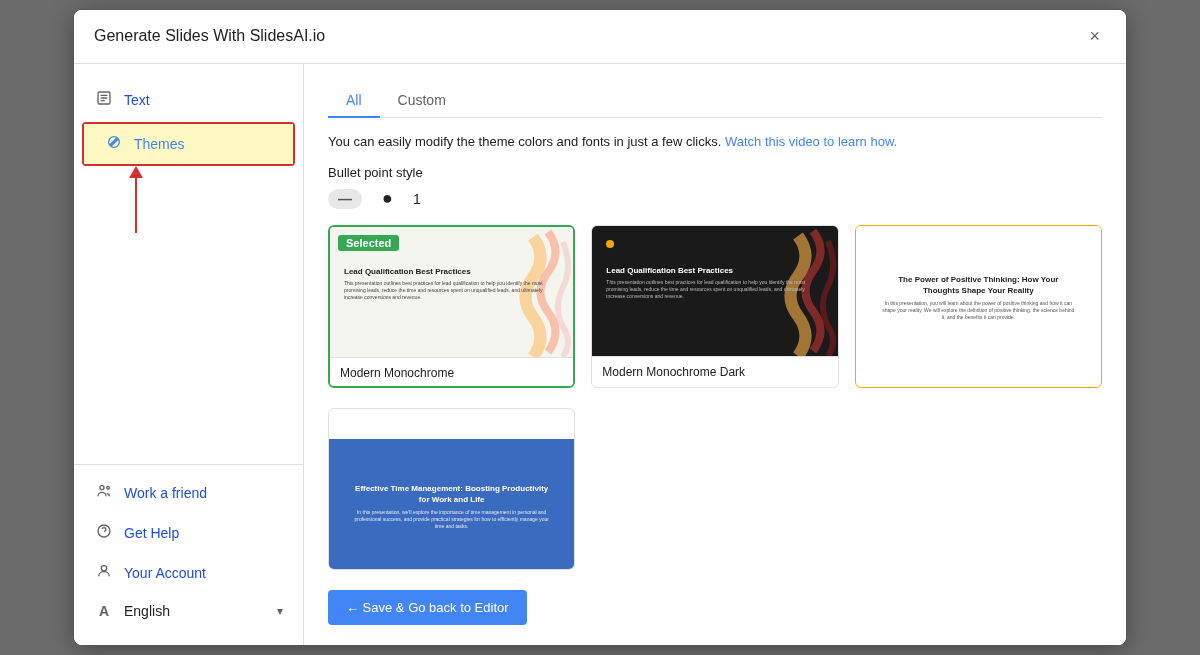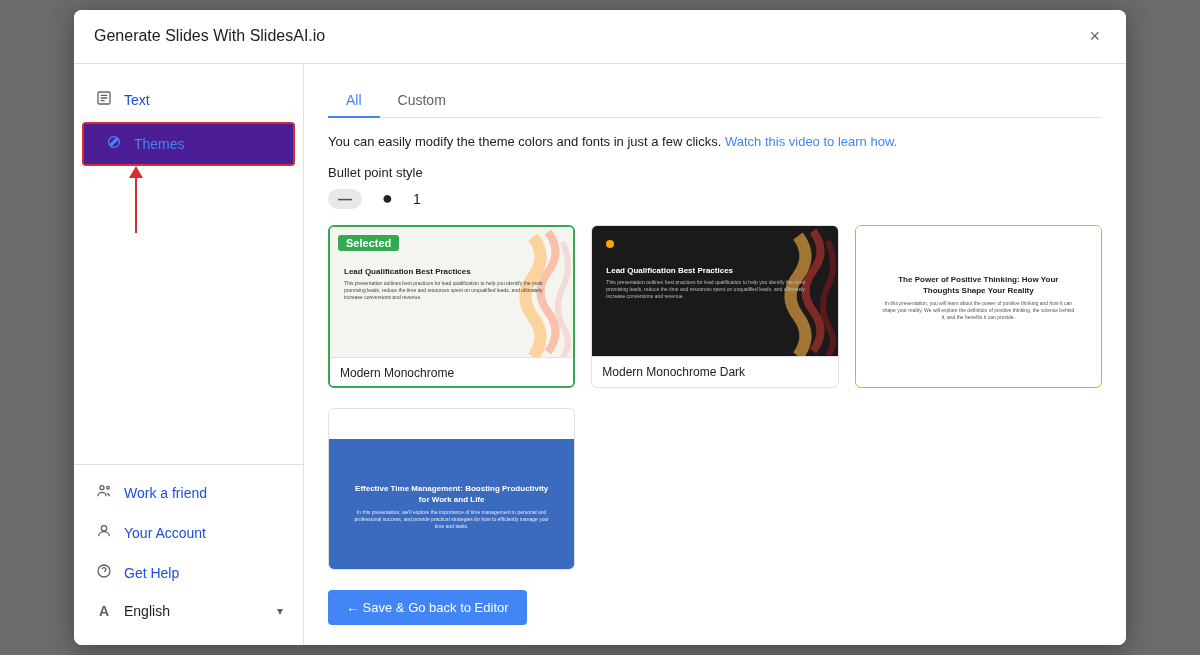--- a/index.html
+++ b/index.html
@@ -66,21 +66,21 @@
       align-items: center;
       gap: 10px;
       padding: 10px 20px;
       cursor: pointer;
       font-size: 14px;
       color: #1d4ed8;
       border-radius: 0;
       position: relative;
     }
     .sidebar-item.active {
-      background: #4c1d95;
+      background: #fef9c3;
       border-left: 3px solid #4285f4;
       color: #4285f4;
       font-weight: 500;
     }
     .sidebar-item.active .sidebar-icon {
       color: #4285f4;
     }
     .sidebar-icon {
       font-size: 16px;
       width: 20px;
@@ -397,36 +397,36 @@
                 <path d="M3 20c0-3.314 2.686-6 6-6s6 2.686 6 6"></path>
                 <circle cx="18" cy="7" r="2"></circle>
                 <path d="M20 20c0-2.21-1.79-4-4-4"></path>
               </svg>
           </span>
           <span>Work a friend</span>
         </div>
         <div class="sidebar-item">
           <span class="sidebar-icon">
             <svg width="16" height="16" viewBox="0 0 24 24" fill="none" stroke="#5f6368" stroke-width="2">
-                <circle cx="12" cy="8" r="4"></circle>
-                <path d="M4 20c0-4 3.582-7 8-7s8 3 8 7"></path>
-              </svg>
-          </span>
-          <span>Your Account</span>
-        </div>
-        <div class="sidebar-item">
-          <span class="sidebar-icon">
-            <svg width="16" height="16" viewBox="0 0 24 24" fill="none" stroke="#5f6368" stroke-width="2">
                 <circle cx="12" cy="12" r="9"></circle>
                 <path d="M9.09 9a3 3 0 015.83 1c0 2-3 3-3 3"></path>
                 <line x1="12" y1="17" x2="12.01" y2="17"></line>
               </svg>
           </span>
           <span>Get Help</span>
         </div>
+        <div class="sidebar-item">
+          <span class="sidebar-icon">
+            <svg width="16" height="16" viewBox="0 0 24 24" fill="none" stroke="#5f6368" stroke-width="2">
+                <circle cx="12" cy="8" r="4"></circle>
+                <path d="M4 20c0-4 3.582-7 8-7s8 3 8 7"></path>
+              </svg>
+          </span>
+          <span>Your Account</span>
+        </div>
         <div class="lang-item">
           <div style="display:flex;align-items:center;gap:10px;">
             <span class="sidebar-icon" style="font-size:14px;font-weight:700;color:#5f6368;">A</span>
             <span>English</span>
           </div>
           <span class="chevron">▾</span>
         </div>
       </div>
     </div>
 

